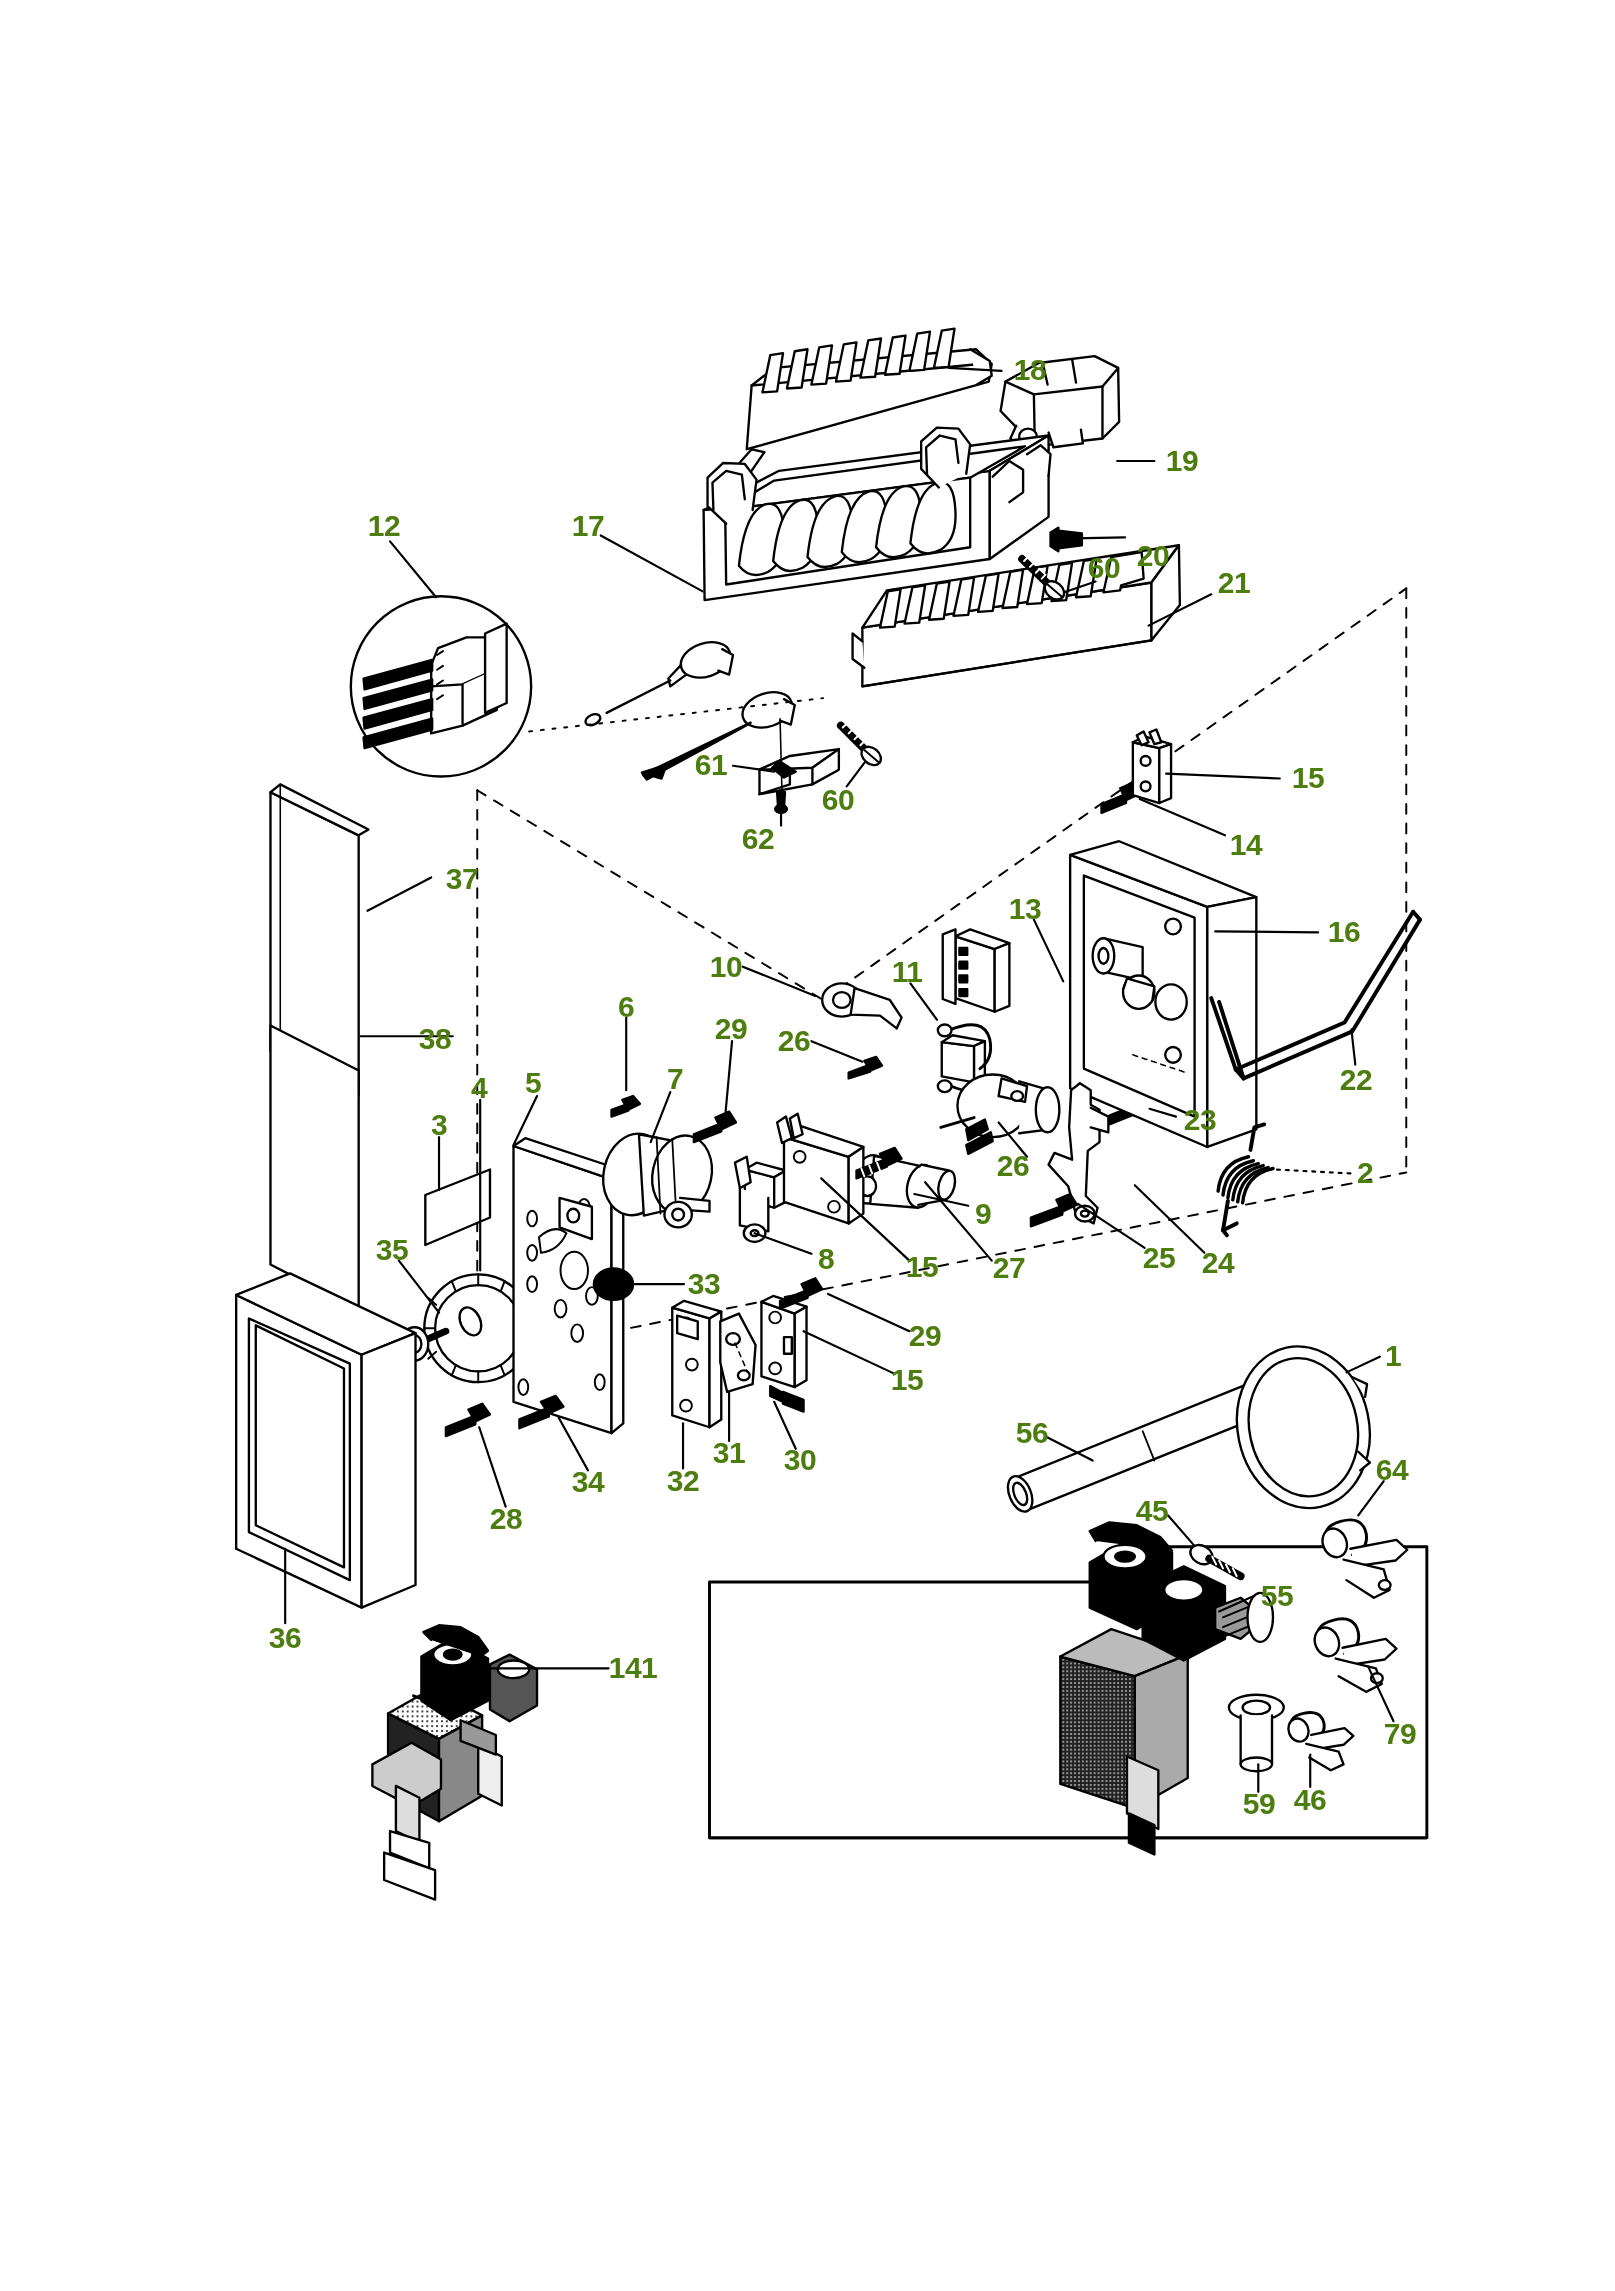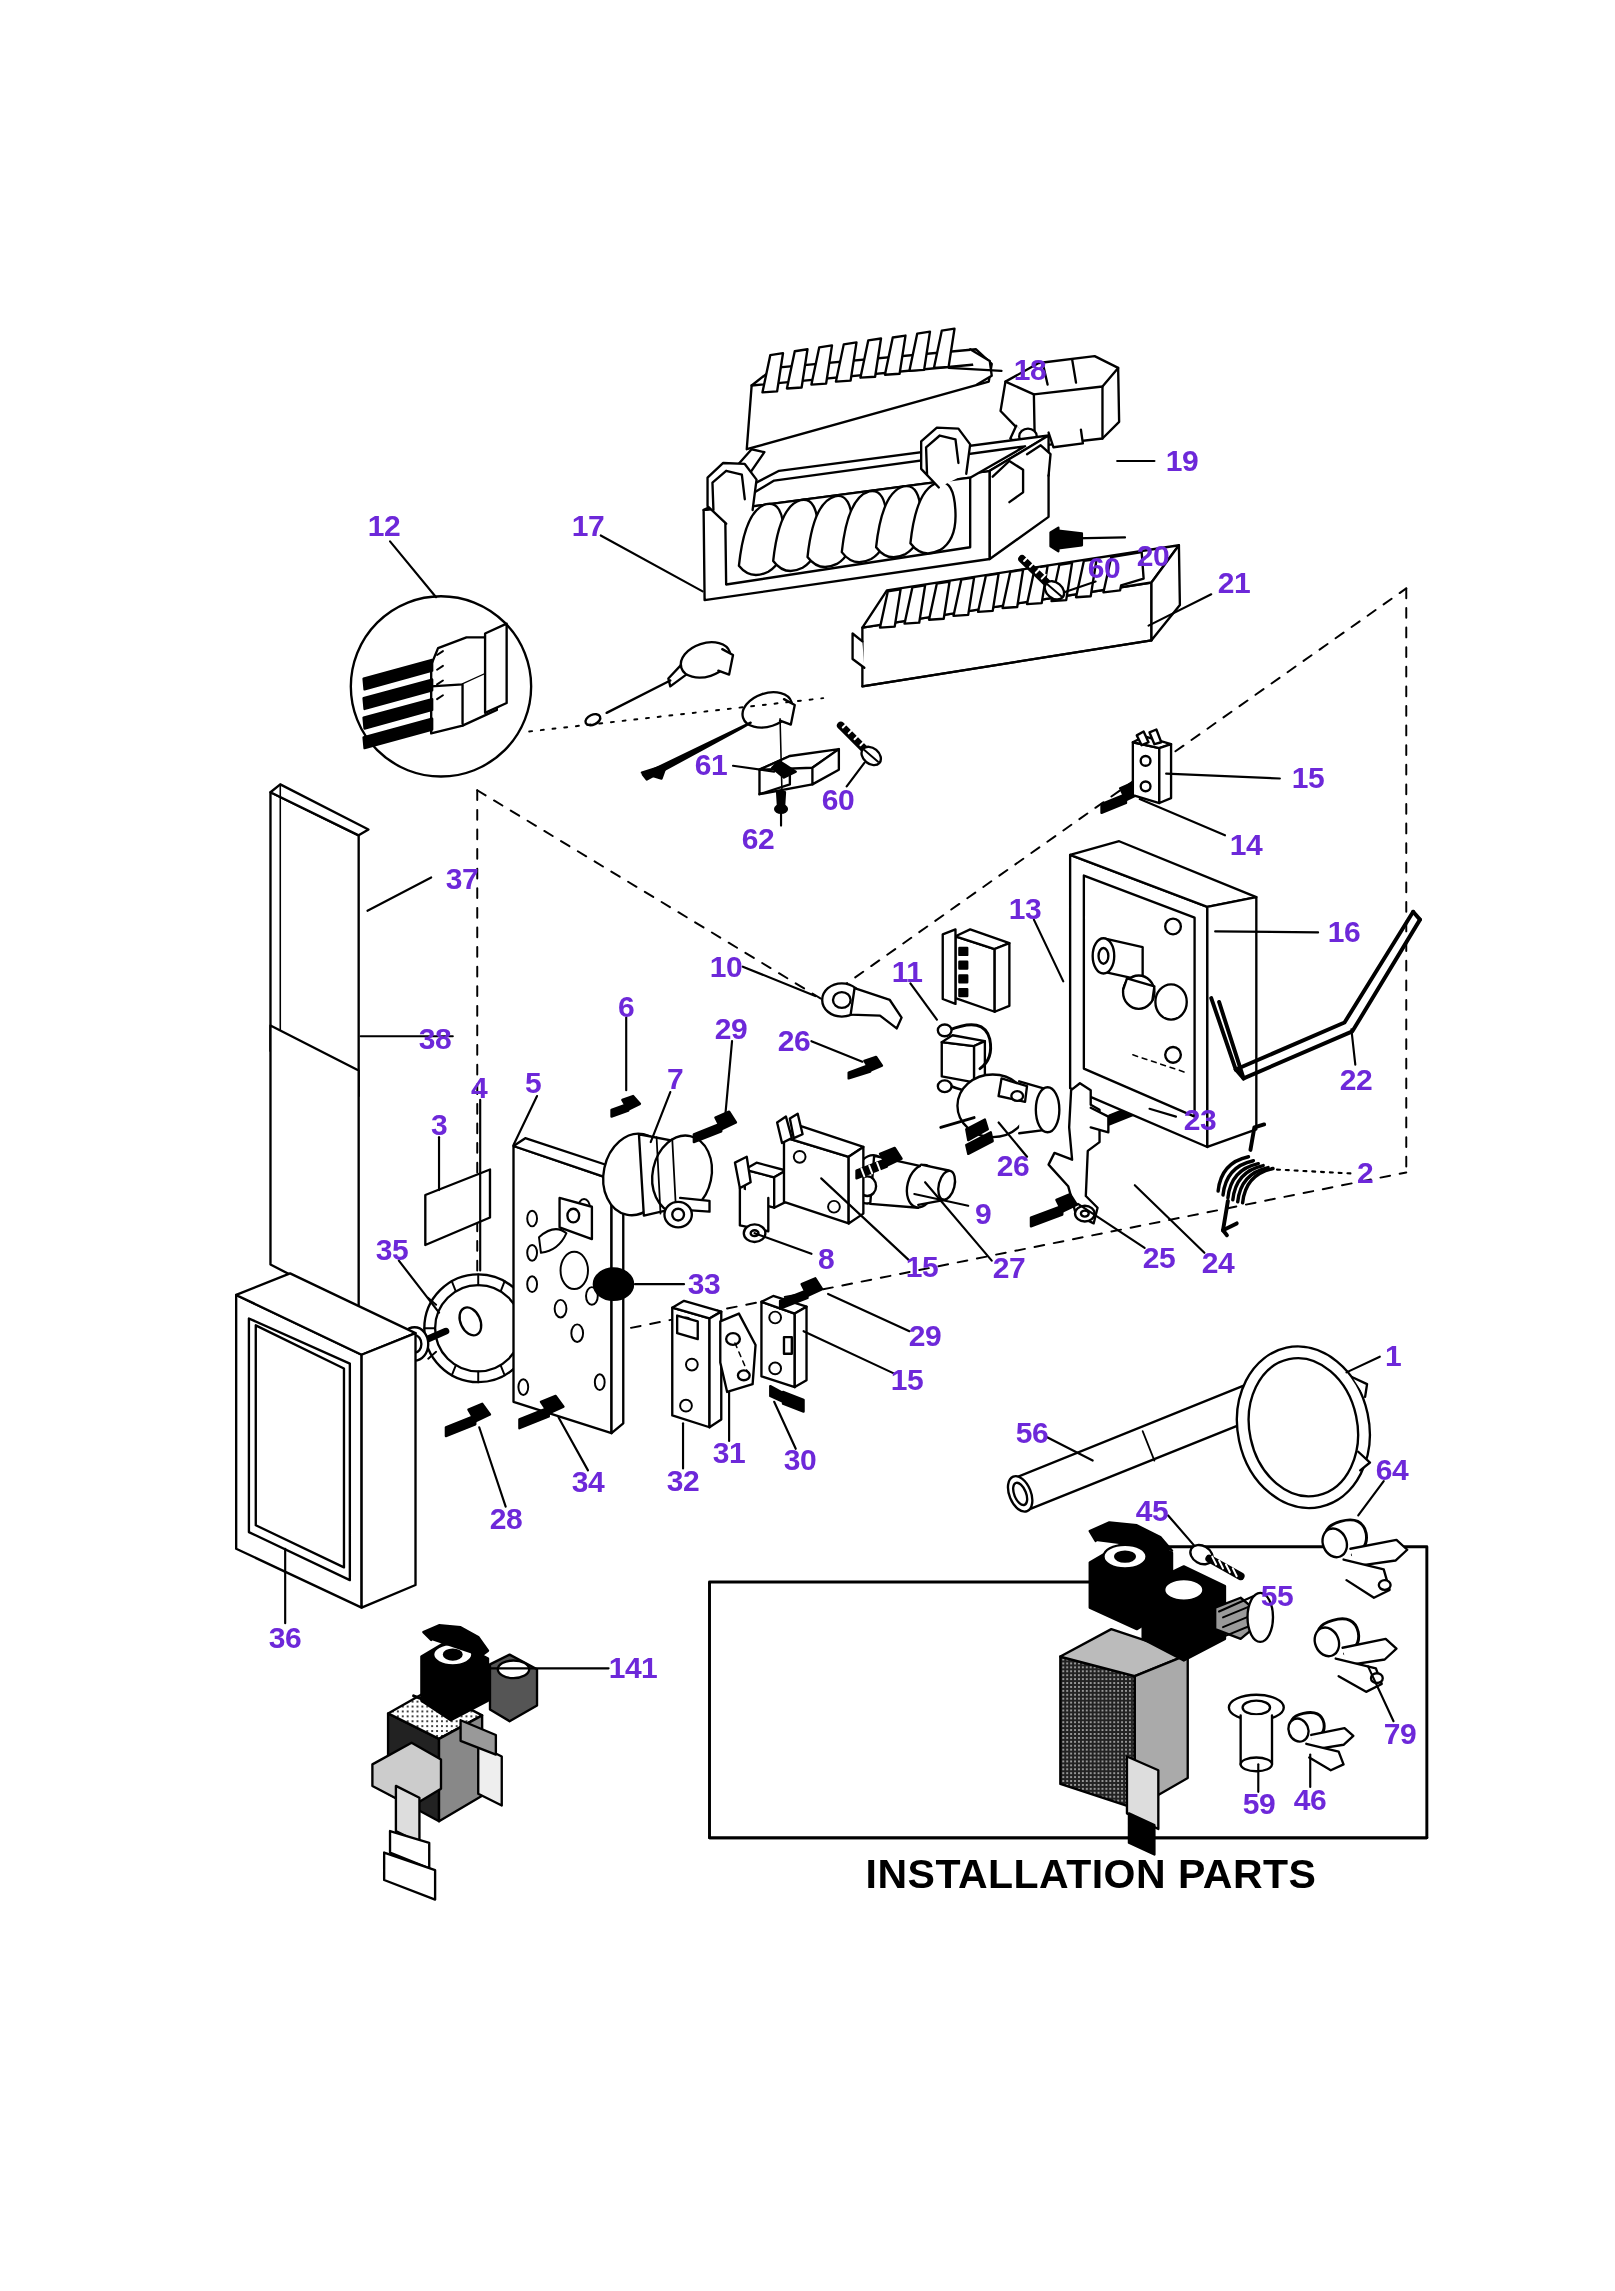--- a/index.html
+++ b/index.html
@@ -6,21 +6,21 @@
   body{width:1615px;height:2292px;font-family:"Liberation Sans",sans-serif;color:#000;}
   #sheet{position:relative;width:1615px;height:2292px;overflow:hidden;background:#fff;}
   #svgroot{position:absolute;left:0;top:0;width:1615px;height:2292px;}
   .callout{
     position:absolute;
     font-family:"Liberation Sans",sans-serif;
     font-weight:bold;
     font-size:30px;
     line-height:30px;
     letter-spacing:-0.5px;
-    color:#6d28d9;
+    color:#4d7c0f;
     white-space:nowrap;
     transform:translate(-50%,-50%);
   }
   #title{
     position:absolute;
     font-family:"Liberation Sans",sans-serif;
     font-weight:bold;
     font-size:41px;
     letter-spacing:0.5px;
     color:#000;
@@ -683,16 +683,15 @@
       <div class="callout" style="left: 506px; top: 1519px;">28</div>
       <div class="callout" style="left: 1152px; top: 1511px;">45</div>
       <div class="callout" style="left: 1277px; top: 1596px;">55</div>
       <div class="callout" style="left: 1400px; top: 1734px;">79</div>
       <div class="callout" style="left: 1259px; top: 1804px;">59</div>
       <div class="callout" style="left: 1310px; top: 1800px;">46</div>
       <div class="callout" style="left: 285px; top: 1638px;">36</div>
       <div class="callout" style="left: 633px; top: 1668px;">141</div>
     </div>
 
-  <div id="title" style="left: 1091px; top: 1874px;">INSTALLATION PARTS</div>
 
 </div>
 
 
 </body></html>

